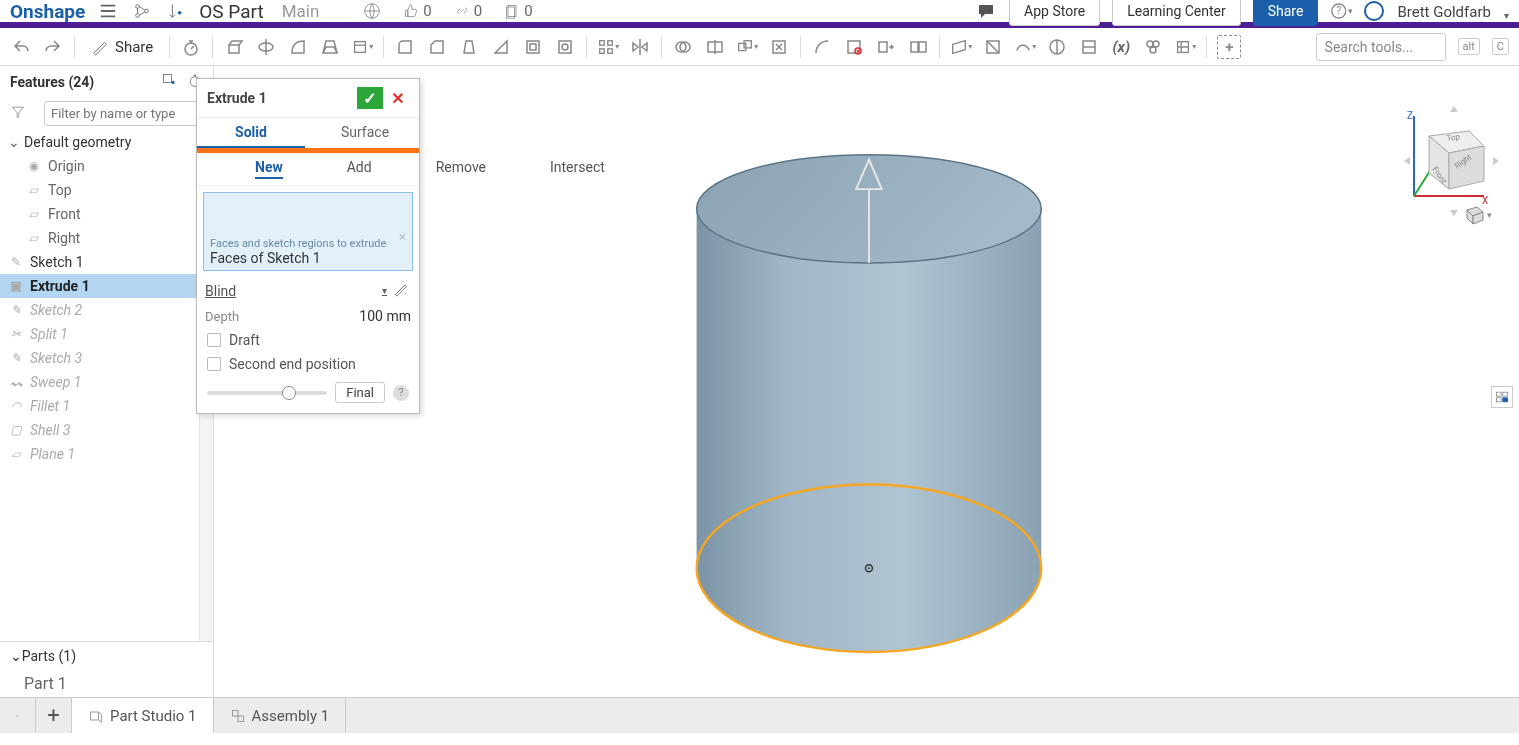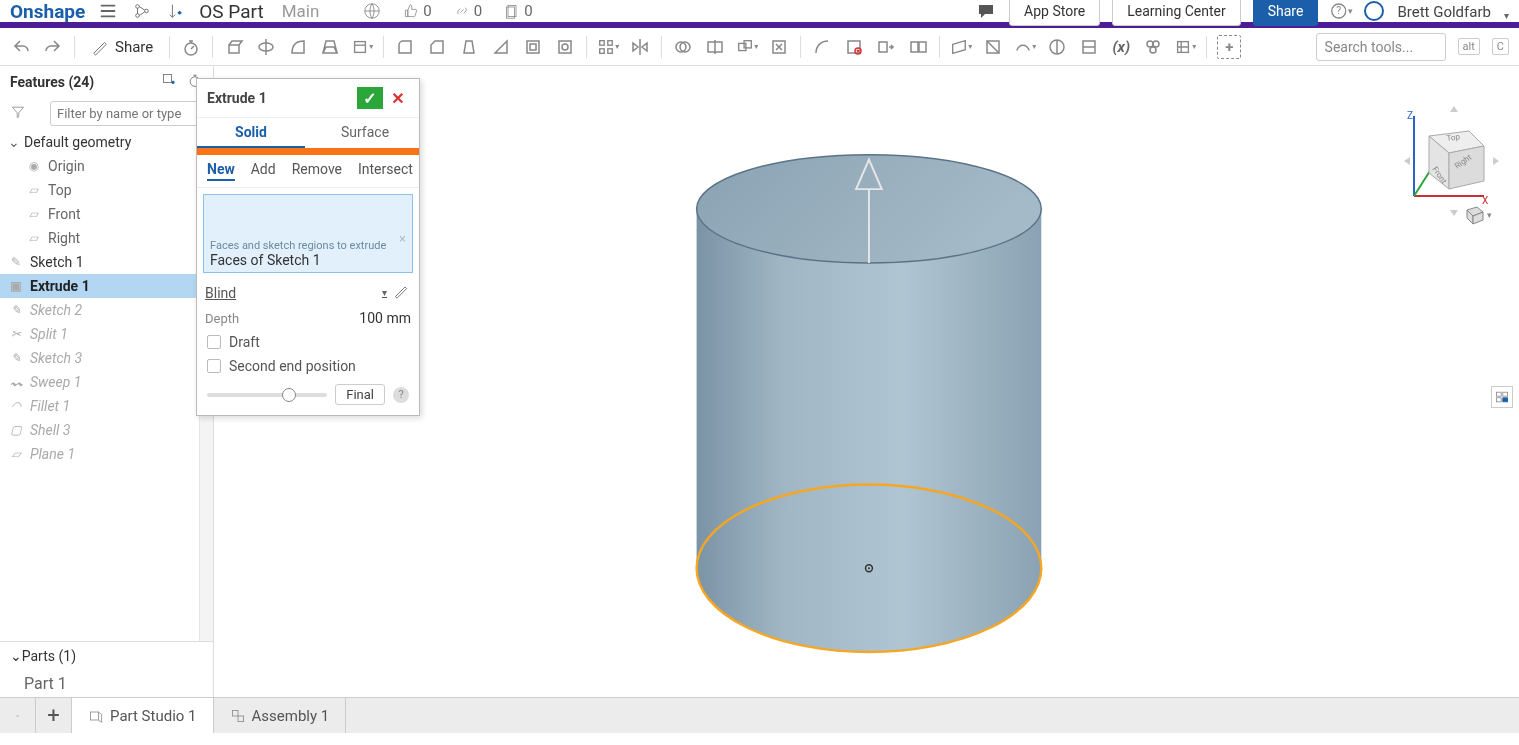--- a/index.html
+++ b/index.html
@@ -20,21 +20,21 @@
 .tool-icon svg { width: 20px; height: 20px; stroke: #888; fill: none; stroke-width: 1.5; }
 .tool-sep { width: 1px; height: 22px; background: #ddd; }
 .sketch-btn { display: inline-flex; align-items: center; gap: 6px; font-size: 15px; color: #333; padding: 0 6px; }
 .search-tools { border: 1px solid #ccc; border-radius: 3px; padding: 4px 8px; font-size: 14px; color: #888; width: 130px; height: 28px; display:flex; align-items:center; }
 .kbd { border: 1px solid #ccc; border-radius: 2px; padding: 1px 4px; font-size: 11px; color: #888; margin-left: 2px; }
 .dash-box { width: 24px; height: 24px; border: 1.5px dashed #888; border-radius: 2px; display:inline-flex; align-items:center; justify-content:center; color:#888; font-size:15px; font-weight:bold;}
 .main { display: flex; height: calc(745px - 40px - 38px - 36px); position: relative; }
 .sidebar { width: 214px; border-right: 1px solid #ddd; display: flex; flex-direction: column; background: #fff; position: relative; }
 .side-hdr { display: flex; align-items: center; padding: 6px 10px; font-size: 14px; color: #333; }
 .side-hdr .right-icons { margin-left: auto; display: flex; gap: 10px; color:#666; }
-.filter-row { display: flex; align-items: center; gap: 24px; padding: 4px 10px; }
+.filter-row { display: flex; align-items: center; gap: 18px; padding: 4px 10px; }
 .filter-row input { flex: 1; border: 1px solid #ccc; border-radius: 3px; padding: 4px 6px; font-size: 13px; color:#666; }
 .tree { flex: 1; overflow-y: auto; font-size: 14px; position:relative; }
 .tree-row { display: flex; align-items: center; padding: 4px 8px; gap: 6px; color: #666; cursor: pointer; }
 .tree-row .caret { width: 10px; color:#666; }
 .tree-row.lvl1 { padding-left: 26px; }
 .tree-row .fi { width: 16px; height: 16px; display:inline-flex; align-items:center; justify-content:center; color:#aaa; font-size:12px; }
 .tree-row.sel { background: #b3d7f2; color: #222; font-weight: bold; }
 .tree-row.dark { color: #333; }
 .tree-row.faded { color: #aaa; font-style: italic; }
 .scroll-track { position:absolute; right:0; top:0; bottom:0; width:14px; background:#f4f4f4; border-left:1px solid #e5e5e5;}
@@ -46,25 +46,25 @@
 .config-icon { position:absolute; top:320px; right:6px; width:22px; height:22px; border:1px solid #ccc; display:flex; align-items:center; justify-content:center; color:#888; }
 .bottom-tabs { height: 36px; display: flex; align-items: stretch; border-top: 1px solid #ccc; background: #ececec; }
 .btab { display:flex; align-items:center; gap:6px; padding:0 16px; font-size:15px; color:#555; border-right:1px solid #ccc; }
 .btab.active { background:#fff; }
 .btab.icon-only { width:36px; justify-content:center; }
 
 .dialog { position: absolute; left: 196px; top: 78px; width: 224px; background: #fff; border: 1px solid #bbb; box-shadow: 2px 2px 6px rgba(0,0,0,.15); font-size: 14px; z-index:10; }
 .dlg-head { display:flex; align-items:center; padding:8px 10px; border-bottom:1px solid #eee; font-weight:bold; color:#444;}
 .dlg-head .ok-btn { margin-left:auto; width:26px; height:22px; background:#2aa738; color:#fff; display:flex; align-items:center; justify-content:center; font-size:16px; cursor:pointer; }
 .dlg-head .x-btn { width:22px; height:22px; color:#d33; display:flex; align-items:center; justify-content:center; font-size:16px; cursor:pointer; margin-left:4px; font-weight:bold;}
-.dlg-tabs { display:flex; border-bottom:7px solid #f97316;gap:6px; }
+.dlg-tabs { display:flex; border-bottom:5px solid #f97316;gap:6px; }
 .dlg-tab { flex:1; text-align:center; padding:6px 0; color:#666; cursor:pointer; }
 .dlg-tab.active { color:#1b5faa; border-bottom:2px solid #1b5faa; font-weight:bold; }
 .dlg-sub { display:flex; gap:16px; padding:6px 10px; border-bottom:1px solid #eee; font-size:14px; }
-.dlg-sub span { color:#555; cursor:pointer; }
+.dlg-sub span { color:#555; cursor:pointer;margin-left:48px; }
 .dlg-sub span.active { color:#1b5faa; border-bottom:2px solid #1b5faa; padding-bottom:2px; font-weight:bold;}
 .sel-box { margin:6px; border:1px solid #8fc0e8; background:#e2f0fb; padding:4px 6px; position:relative; }
 .sel-box .lbl { font-size:11px; color:#6a8aa0;margin-top:40px; }
 .sel-box .val { font-size:14px; color:#333; }
 .sel-box .clr { position:absolute; right:6px; top:50%; transform:translateY(-20%); color:#bbb; font-size:13px; }
 .form-row { display:flex; align-items:center; padding:4px 8px; gap:6px; font-size:14px; color:#555; }
 .form-row .dd { flex:1; display:flex; align-items:center;text-decoration:underline; }
 .form-row .dd:after{ content:'▾'; color:#666; font-size:10px; margin-left:auto;}
 .depth-row { display:flex; align-items:center; padding:4px 8px;}
 .depth-row .lbl{ color:#888; font-size:13px;}

